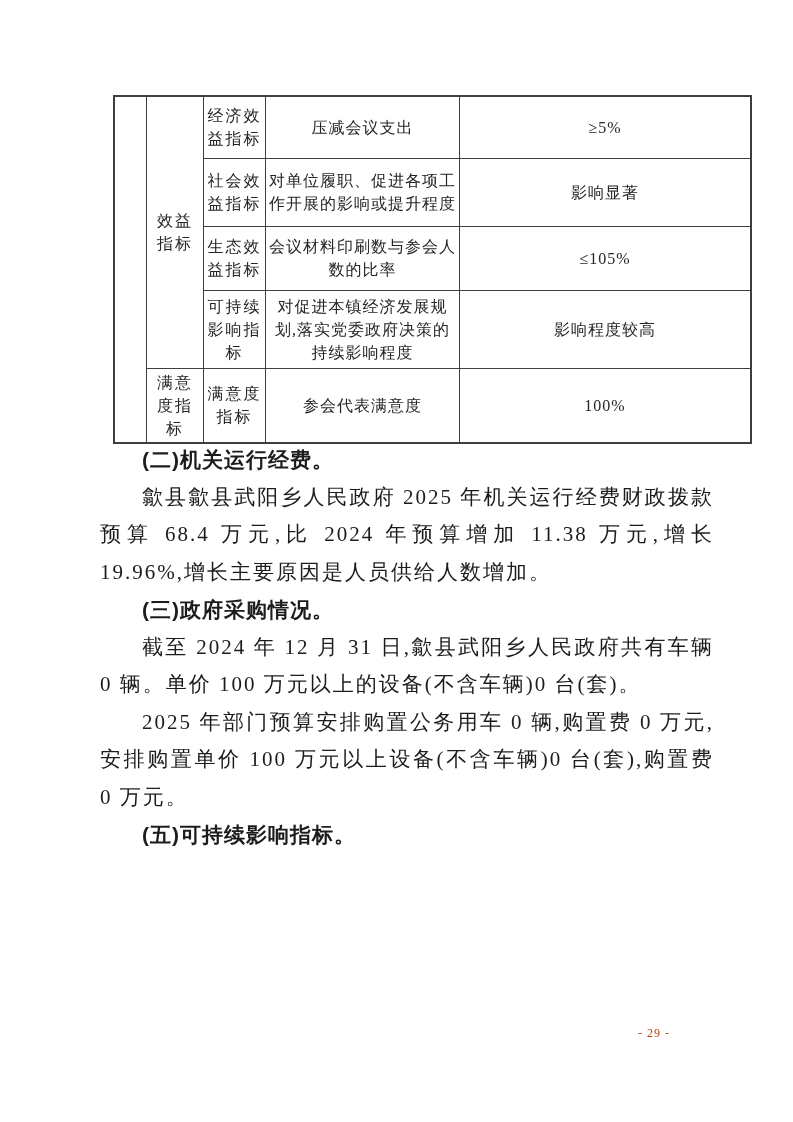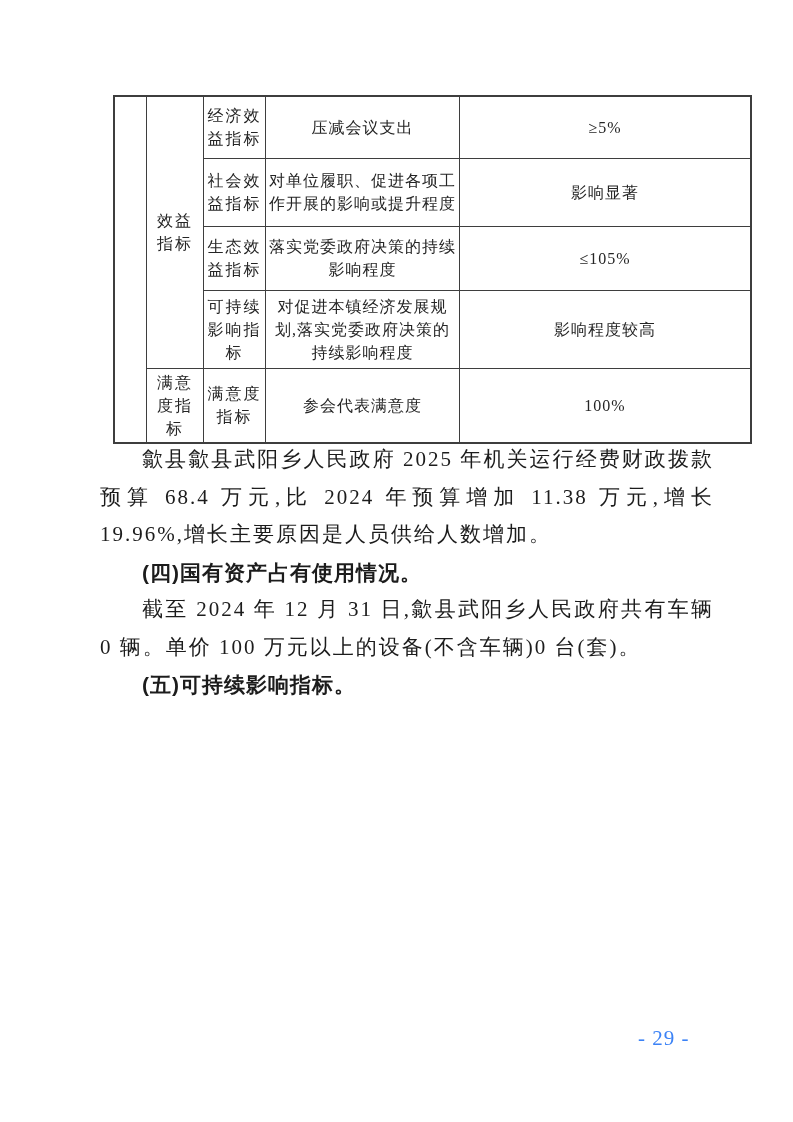--- a/index.html
+++ b/index.html
@@ -44,21 +44,21 @@
     font-family: "Liberation Sans", "DejaVu Sans", sans-serif;
     letter-spacing: 1px;
   }
   .para {
     margin: 0; text-indent: 2em;
     text-align: justify;
   }
 
   .page-number {
     position: absolute; left: 638px; top: 1026px;
-    font-size: 21px; letter-spacing: 1px; color: #3b82f6;
+    font-size: 12px; letter-spacing: 1px; color: #c2410c;
   }
 </style>
 </head>
 <body>
 
 <div class="page">
 
   <table class="perf">
     <tbody>
       <tr class="r0">
@@ -68,42 +68,44 @@
         <td class="c-ind">压减会议支出</td>
         <td class="c-val">≥5%</td>
       </tr>
       <tr class="r1">
         <td class="c-cat">社会效益指标</td>
         <td class="c-ind">对单位履职、促进各项工作开展的影响或提升程度</td>
         <td class="c-val">影响显著</td>
       </tr>
       <tr class="r2">
         <td class="c-cat">生态效益指标</td>
-        <td class="c-ind">落实党委政府决策的持续影响程度</td>
+        <td class="c-ind">会议材料印刷数与参会人数的比率</td>
         <td class="c-val">≤105%</td>
       </tr>
       <tr class="r3">
         <td class="c-cat">可持续影响指标</td>
         <td class="c-ind">对促进本镇经济发展规划,落实党委政府决策的持续影响程度</td>
         <td class="c-val">影响程度较高</td>
       </tr>
       <tr class="r4">
         <td class="c-group">满意度指标</td>
         <td class="c-cat">满意度指标</td>
         <td class="c-ind">参会代表满意度</td>
         <td class="c-val">100%</td>
       </tr>
     </tbody>
   </table>
 
   <div class="text">
+    <p class="sec-heading">(二)机关运行经费。</p>
     <p class="para">歙县歙县武阳乡人民政府 2025 年机关运行经费财政拨款预算 68.4 万元,比 2024 年预算增加 11.38 万元,增长 19.96%,增长主要原因是人员供给人数增加。</p>
 
+    <p class="sec-heading">(三)政府采购情况。</p>
 
-    <p class="sec-heading">(四)国有资产占有使用情况。</p>
     <p class="para">截至 2024 年 12 月 31 日,歙县武阳乡人民政府共有车辆 0 辆。单价 100 万元以上的设备(不含车辆)0 台(套)。</p>
+    <p class="para">2025 年部门预算安排购置公务用车 0 辆,购置费 0 万元,安排购置单价 100 万元以上设备(不含车辆)0 台(套),购置费 0 万元。</p>
 
     <p class="sec-heading">(五)可持续影响指标。</p>
   </div>
 
   <div class="page-number">- 29 -</div>
 
 </div>
 
 </body></html>

